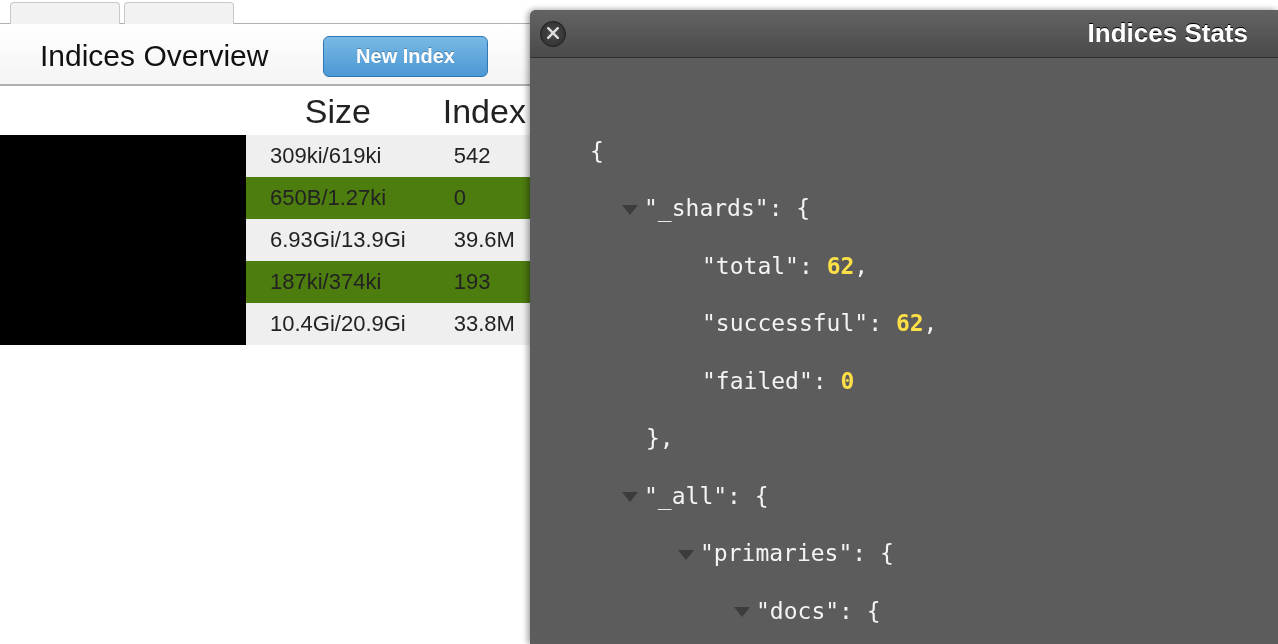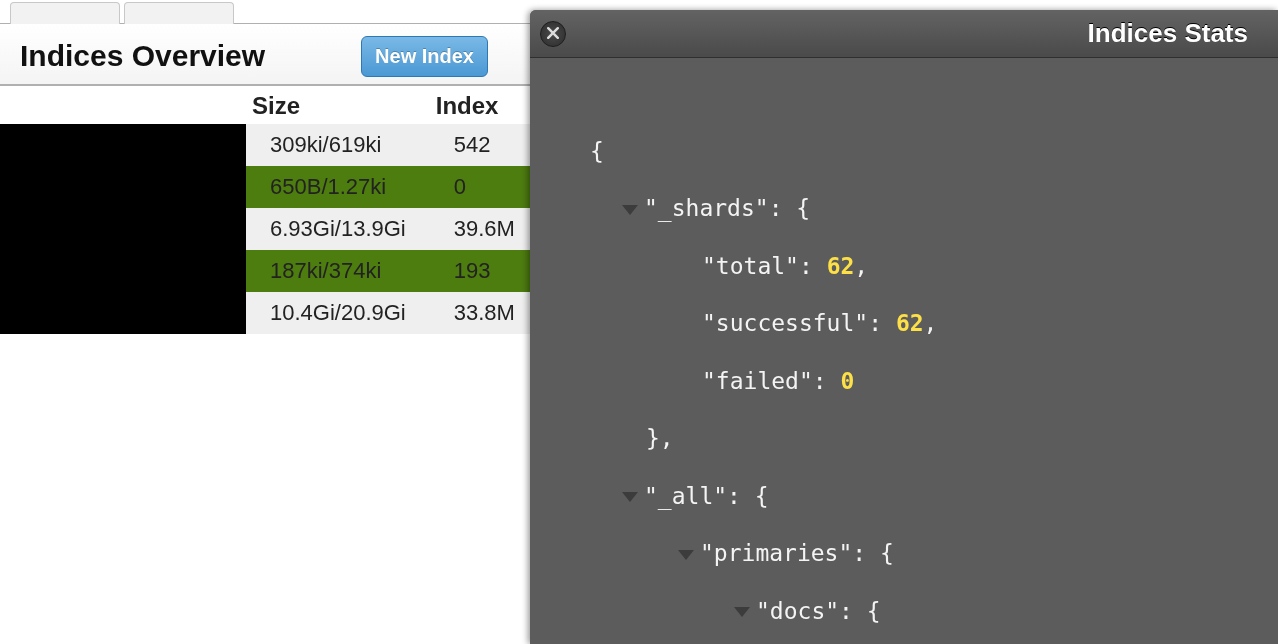--- a/index.html
+++ b/index.html
@@ -34,46 +34,47 @@
     height: 62px;
     padding: 10px 12px 6px 20px;
     border-bottom: 2px solid #b0b0b0;
     display: flex;
     align-items: center;
     justify-content: space-between;
     background: linear-gradient(#ffffff,#f4f4f4);
   }
   .header h1 {
     font-size: 30px;
-    font-weight: 700;
+    font-weight: 400;
     color: #111;
+    margin-left: 20px;
   }
   .new-index-btn {
     font-size: 20px;
     font-weight: 700;
     color: #fff;
-    padding: 8px 13px;
+    padding: 8px 32px;
     border-radius: 6px;
     border: 1px solid #2f78b3;
     background: linear-gradient(#79b9e6, #4b98d4);
     margin-right: 30px;
     text-shadow: 0 -1px 0 rgba(0,0,0,0.25);
     cursor: pointer;
   }
 
   .table {
     width: 100%;
     border-collapse: collapse;
     font-size: 22px;
     color: #222;
   }
   .table th {
-    text-align: left;
-    font-size: 24px;
-    font-weight: 700;
+    text-align: center;
+    font-size: 34px;
+    font-weight: 400;
     padding: 6px 6px 4px 6px;
   }
   .table td {
     padding: 6px 24px;
     vertical-align: middle;
   }
   .table tr.even td { background: #efeff0; }
   .table tr.odd  td { background: #4d7c0f; }
   .name-cell-block {
     width: 246px;

